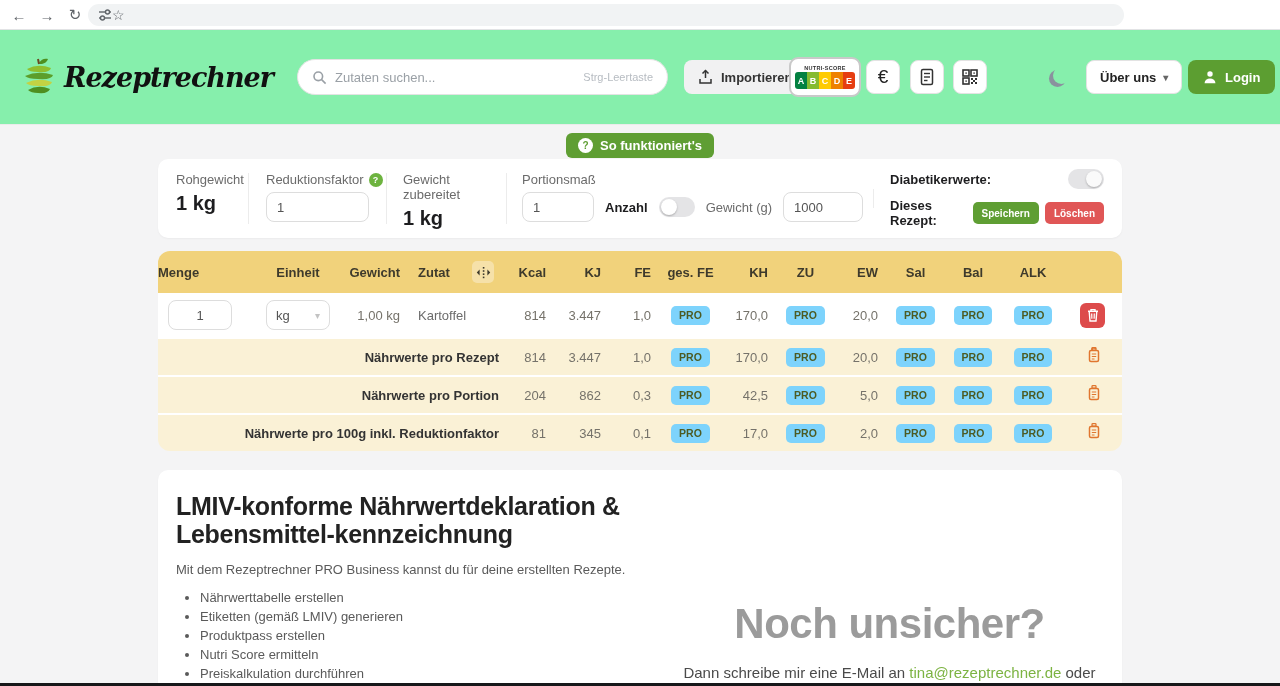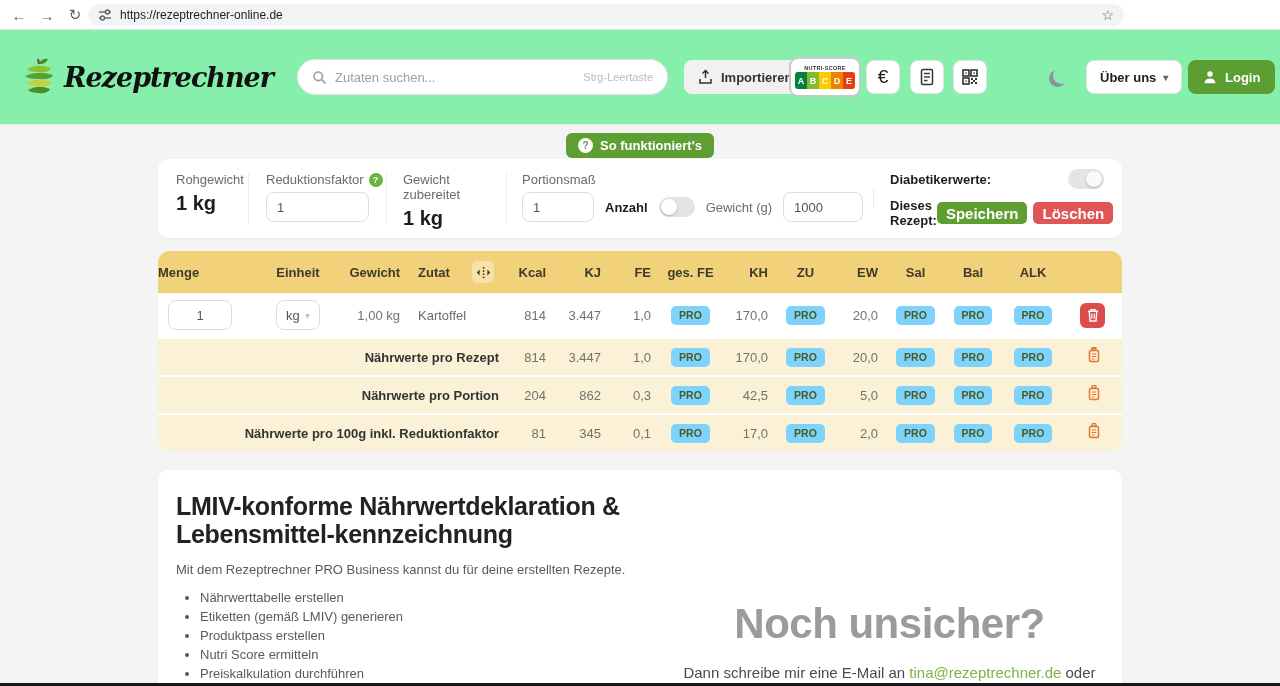--- a/index.html
+++ b/index.html
@@ -84,21 +84,21 @@
   .lbl-bold{font-size:13px;font-weight:bold;color:#1d1d1f;}
   .lbl-gray{font-size:13px;color:#6b6b6b;}
   .toggle{width:36px;height:20px;border-radius:10px;background:#e4e4e6;position:relative;cursor:pointer;flex:0 0 auto;}
   .toggle .knob{width:16px;height:16px;border-radius:50%;background:#fff;position:absolute;top:2px;
     box-shadow:0 1px 2px rgba(0,0,0,.25);}
   .knob-left{left:2px;} .knob-right{right:2px;}
   .toggle.t-on-gray .knob{background:#fafafa;}
   .sec-right{width:249px;padding:13px 18px 0 16px;border-left:1px solid #ececec;margin:30px 0;
     padding-top:0;display:flex;flex-direction:column;justify-content:center;gap:9px;}
   .rrow{display:flex;align-items:center;justify-content:space-between;}
-  .btn-mini{height:22px;border:none;border-radius:5px;color:#fff;font-size:15px;font-weight:bold;
+  .btn-mini{height:22px;border:none;border-radius:5px;color:#fff;font-size:10px;font-weight:bold;
     padding:0 9px;cursor:pointer;}
   .btn-save{background:#5f9e33;} .btn-del{background:#e05656;}
   .mini-group{display:flex;gap:6px;}
 
   
   .ntable{width:964px;margin:13px auto 0;border-radius:12px;overflow:hidden;}
   .trow{display:grid;grid-template-columns:95px 90px 65px 55px 40px 55px 55px 50px 55px 60px 55px 55px 55px 60px 60px 59px;
     align-items:center;}
   .thead{height:42px;background:#f1d27b;}
   .th{font-size:13px;font-weight:bold;color:#3e3a2c;}
@@ -108,21 +108,21 @@
   .cell{font-size:13px;color:#75726a;}
   .al{text-align:left;}
   .ac{text-align:center;}
   .ar3{text-align:right;padding-right:8px;} 
   .ar{text-align:right;padding-right:12px;}
   .ar2{text-align:right;padding-right:10px;}
   .sum-label{grid-column:1/6;text-align:right;padding-right:4px;font-size:13px;font-weight:bold;color:#333;}
   .pro{display:inline-block;background:#7dd3fc;color:#4c5b23;font-size:10.5px;font-weight:bold;
     padding:4px 8px;border-radius:5px;line-height:1;}
   .inp-menge{width:64px;margin-left:10px;text-align:center;}
-  .sel-kg{width:44px;height:30px;border:1px solid #ddd;border-radius:8px;margin:0 auto;
+  .sel-kg{width:64px;height:30px;border:1px solid #ddd;border-radius:8px;margin:0 auto;
     display:flex;align-items:center;justify-content:space-between;padding:8px 9px;cursor:pointer;}
   .sel-kg .sv{font-size:13px;color:#555;} .sel-kg .chev{color:#c3c3c3;}
   .move-ic{display:inline-flex;width:22px;height:22px;border-radius:5px;background:rgba(255,255,255,.35);
     align-items:center;justify-content:center;cursor:grab;}
   .btn-trash{width:25px;height:25px;background:#dd4b4b;border:none;border-radius:6px;
     display:inline-flex;align-items:center;justify-content:center;cursor:pointer;}
   .btn-copy{background:none;border:none;cursor:pointer;display:inline-flex;}
 
   
   .info-card{margin-top:19px;padding:22px 24px 20px 18px;display:flex;min-height:230px;}
@@ -148,21 +148,20 @@
   <span class="nav-ic" style="left:64px;">↻</span>
   <div class="url-pill">
     <span>
       <svg width="14" height="14" viewBox="0 0 14 14">
         <line x1="1" y1="4" x2="13" y2="4" stroke="#5f6368" stroke-width="1.4"></line>
         <circle cx="9.5" cy="4" r="2" fill="#f1f3f4" stroke="#5f6368" stroke-width="1.4"></circle>
         <line x1="1" y1="10" x2="13" y2="10" stroke="#5f6368" stroke-width="1.4"></line>
         <circle cx="4.5" cy="10" r="2" fill="#f1f3f4" stroke="#5f6368" stroke-width="1.4"></circle>
       </svg>
     </span>
-    <span class="url-text">https://rezeptrechner-online.de</span>
     <span class="star">☆</span>
   </div>
 </div>
 
 <div class="site-header">
   <div class="hdr-item logo">
     <span>
       <svg width="34" height="44" viewBox="0 0 34 44">
         <path d="M17 8 C19 4 23 3 26 4 C25 7 22 9 18 9 Z" fill="#4e8f1f"></path>
         <line x1="17" y1="9" x2="16" y2="4" stroke="#6b4a21" stroke-width="2"></line>

